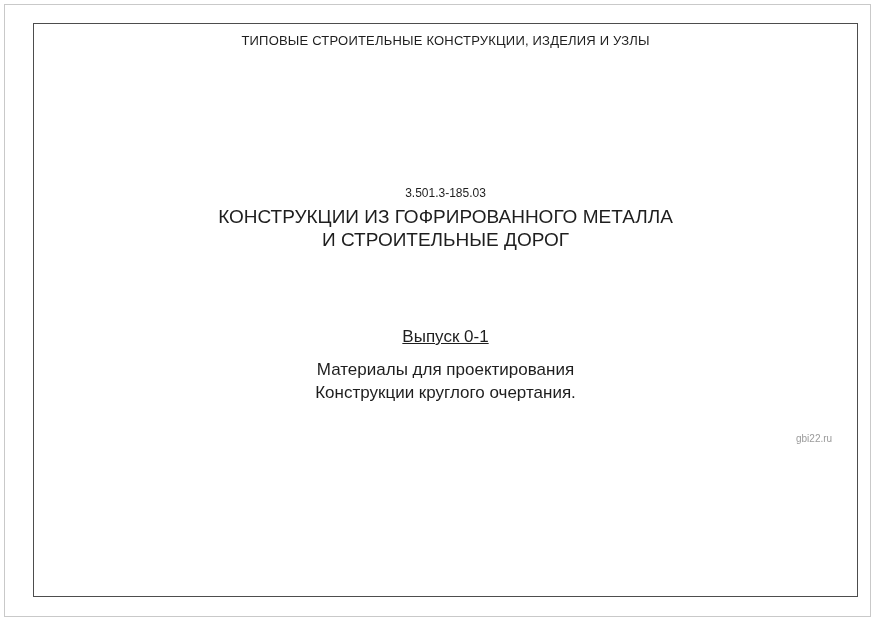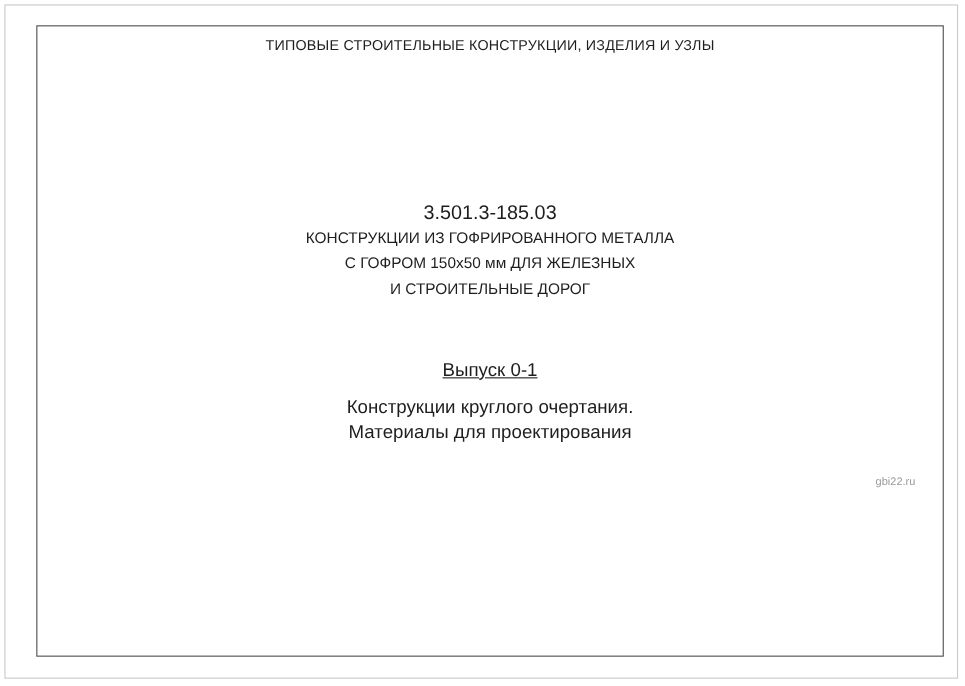--- a/index.html
+++ b/index.html
@@ -49,26 +49,26 @@
     white-space: nowrap;
   }
   .header-line {
     top: 10px;
     font-size: 13px;
     line-height: 16px;
     letter-spacing: 0.2px;
   }
   .doc-number {
     top: 159px;
-    font-size: 18px;
+    font-size: 12px;
     line-height: 22px;
   }
   .doc-title {
     top: 182px;
-    font-size: 14px;
+    font-size: 19px;
     line-height: 23px;
   }
   .issue-label {
     top: 303px;
     font-size: 17px;
     line-height: 22px;
     text-decoration: underline;
   }
   .subtitle {
     top: 336px;
@@ -92,25 +92,24 @@
 <div class="outer-border"></div>
 <div class="inner-frame"></div>
 
 <div class="content">
   <div class="line header-line">ТИПОВЫЕ СТРОИТЕЛЬНЫЕ КОНСТРУКЦИИ, ИЗДЕЛИЯ И УЗЛЫ</div>
 
   <div class="line doc-number">3.501.3-185.03</div>
 
   <div class="line doc-title">
     <div>КОНСТРУКЦИИ ИЗ ГОФРИРОВАННОГО МЕТАЛЛА</div>
-    <div>С ГОФРОМ 150х50 мм ДЛЯ ЖЕЛЕЗНЫХ</div>
     <div>И СТРОИТЕЛЬНЫЕ ДОРОГ</div>
   </div>
 
   <div class="line issue-label">Выпуск 0-1</div>
 
   <div class="line subtitle">
+    <div>Материалы для проектирования</div>
     <div>Конструкции круглого очертания.</div>
-    <div>Материалы для проектирования</div>
   </div>
 </div>
 
 <div class="watermark">gbi22.ru</div>
 
 </body></html>

